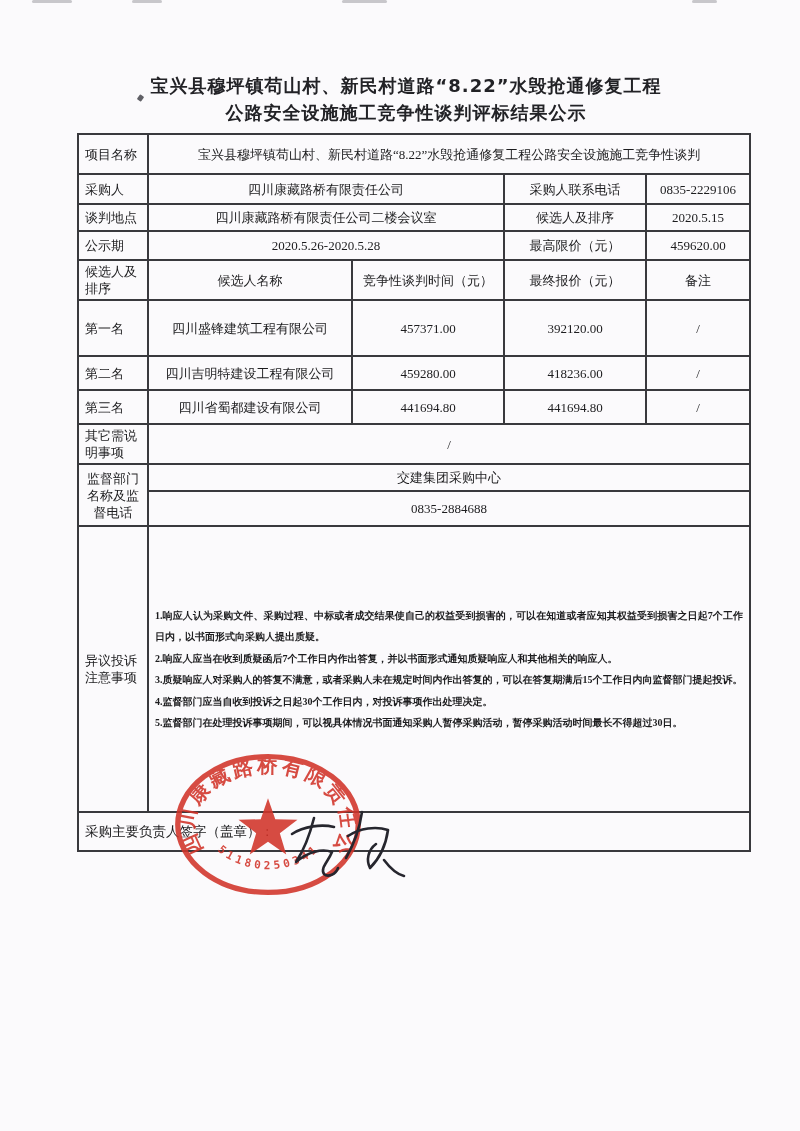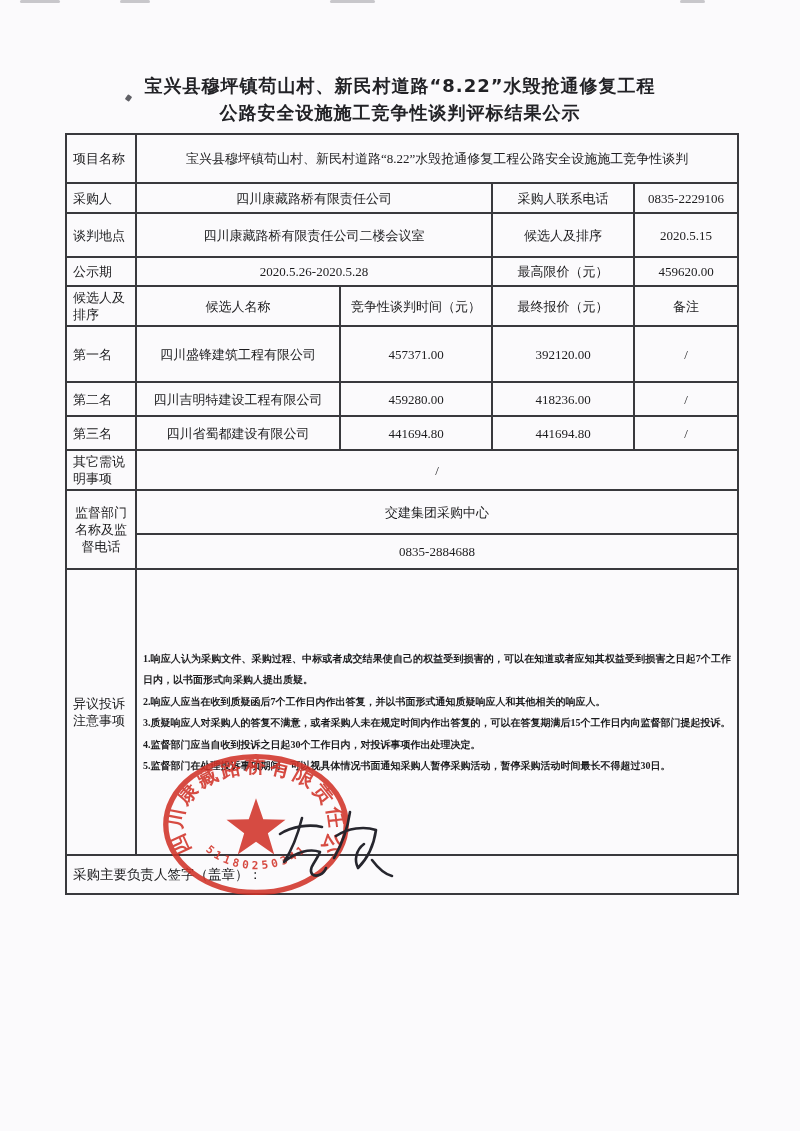--- a/index.html
+++ b/index.html
@@ -3,21 +3,21 @@
 <meta charset="utf-8">
 <style>
   html,body{margin:0;padding:0;}
   body{
     width:800px;height:1131px;position:relative;overflow:hidden;
     background:#fbfafc;
     font-family:"Liberation Serif","DejaVu Serif",serif;
     color:#1c1c1e;
     -webkit-font-smoothing:antialiased;
   }
-  .page{position:absolute;inset:0;}
+  .page{position:absolute;inset:0;margin-left:12px;}
   
   .edge-smudge{position:absolute;top:0;height:3px;background:#8a8a90;opacity:.45;border-radius:2px;}
   .stray-mark{position:absolute;left:126px;top:95px;width:5px;height:6px;background:#3a3a40;border-radius:1px;transform:rotate(35deg);opacity:.8;}
 
   .title{
     position:absolute;left:0;top:72px;width:100%;
     text-align:center;font-family:"DejaVu Sans","Liberation Sans",sans-serif;
     font-weight:bold;font-size:18px;line-height:27px;letter-spacing:1px;color:#222226;
   }
 
@@ -28,21 +28,21 @@
   }
   table.doc td{
     border:2px solid #39393d;
     padding:2px 6px;vertical-align:middle;
     overflow:hidden;line-height:17px;
   }
   td.lab{padding:2px 5px;text-align:left;}
   td.lab-c{text-align:center;padding:2px 2px;border-radius:6px;}
   td.ctr{text-align:center;}
   td.val{text-align:center;padding-left:8px;}
-  .h40{height:49px}.h41{height:30px}.h39{height:44px}.h29{height:29px}
+  .h40{height:40px}.h41{height:30px}.h39{height:27px}.h29{height:29px}
   .h37{height:37px}.h42{height:56px}.h34{height:34px}.h38{height:38px}
   .h35{height:35px}.h286{height:286px}.hsig{height:39px}
   td.longtext{padding:10px 12px 10px 8px;}
   .obj-item{ text-align:justify;line-height:21.5px;font-size:10px;font-weight:bold; }
   td.sig-cell{padding-left:6px;font-size:13.5px;border-radius:8px;}
 
   
   .stamp{position:absolute;left:159px;top:751px;width:194px;height:147px;opacity:.88;pointer-events:none;}
   
   .signature{position:absolute;left:272px;top:800px;width:130px;height:95px;pointer-events:none;}

